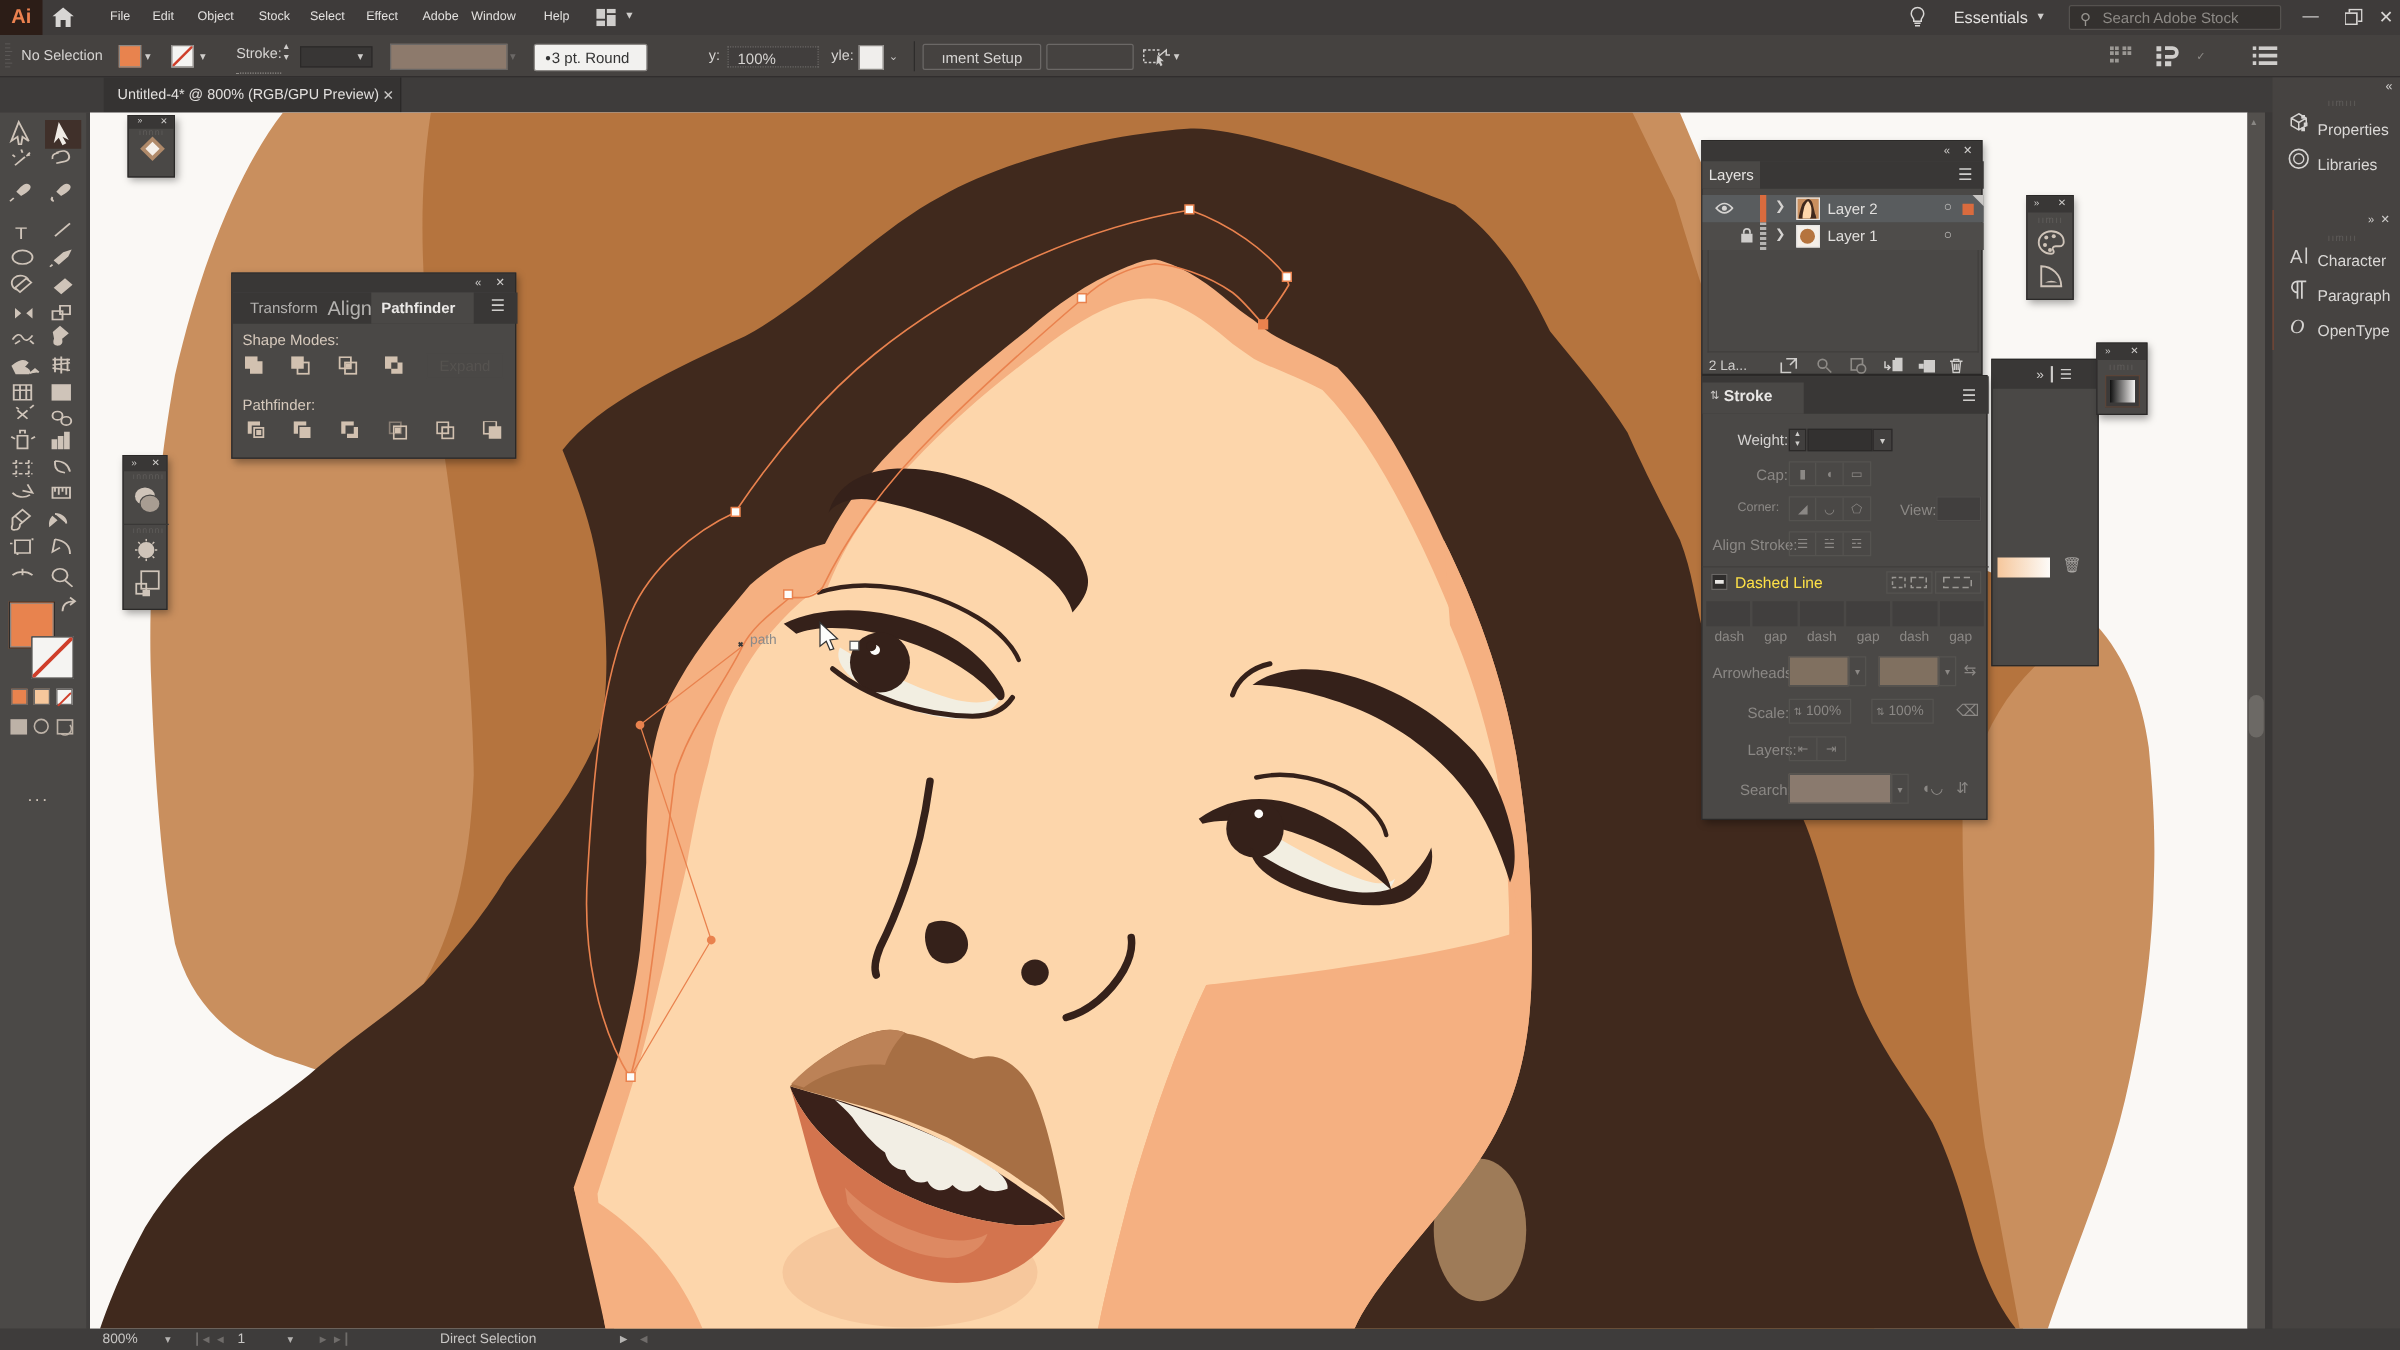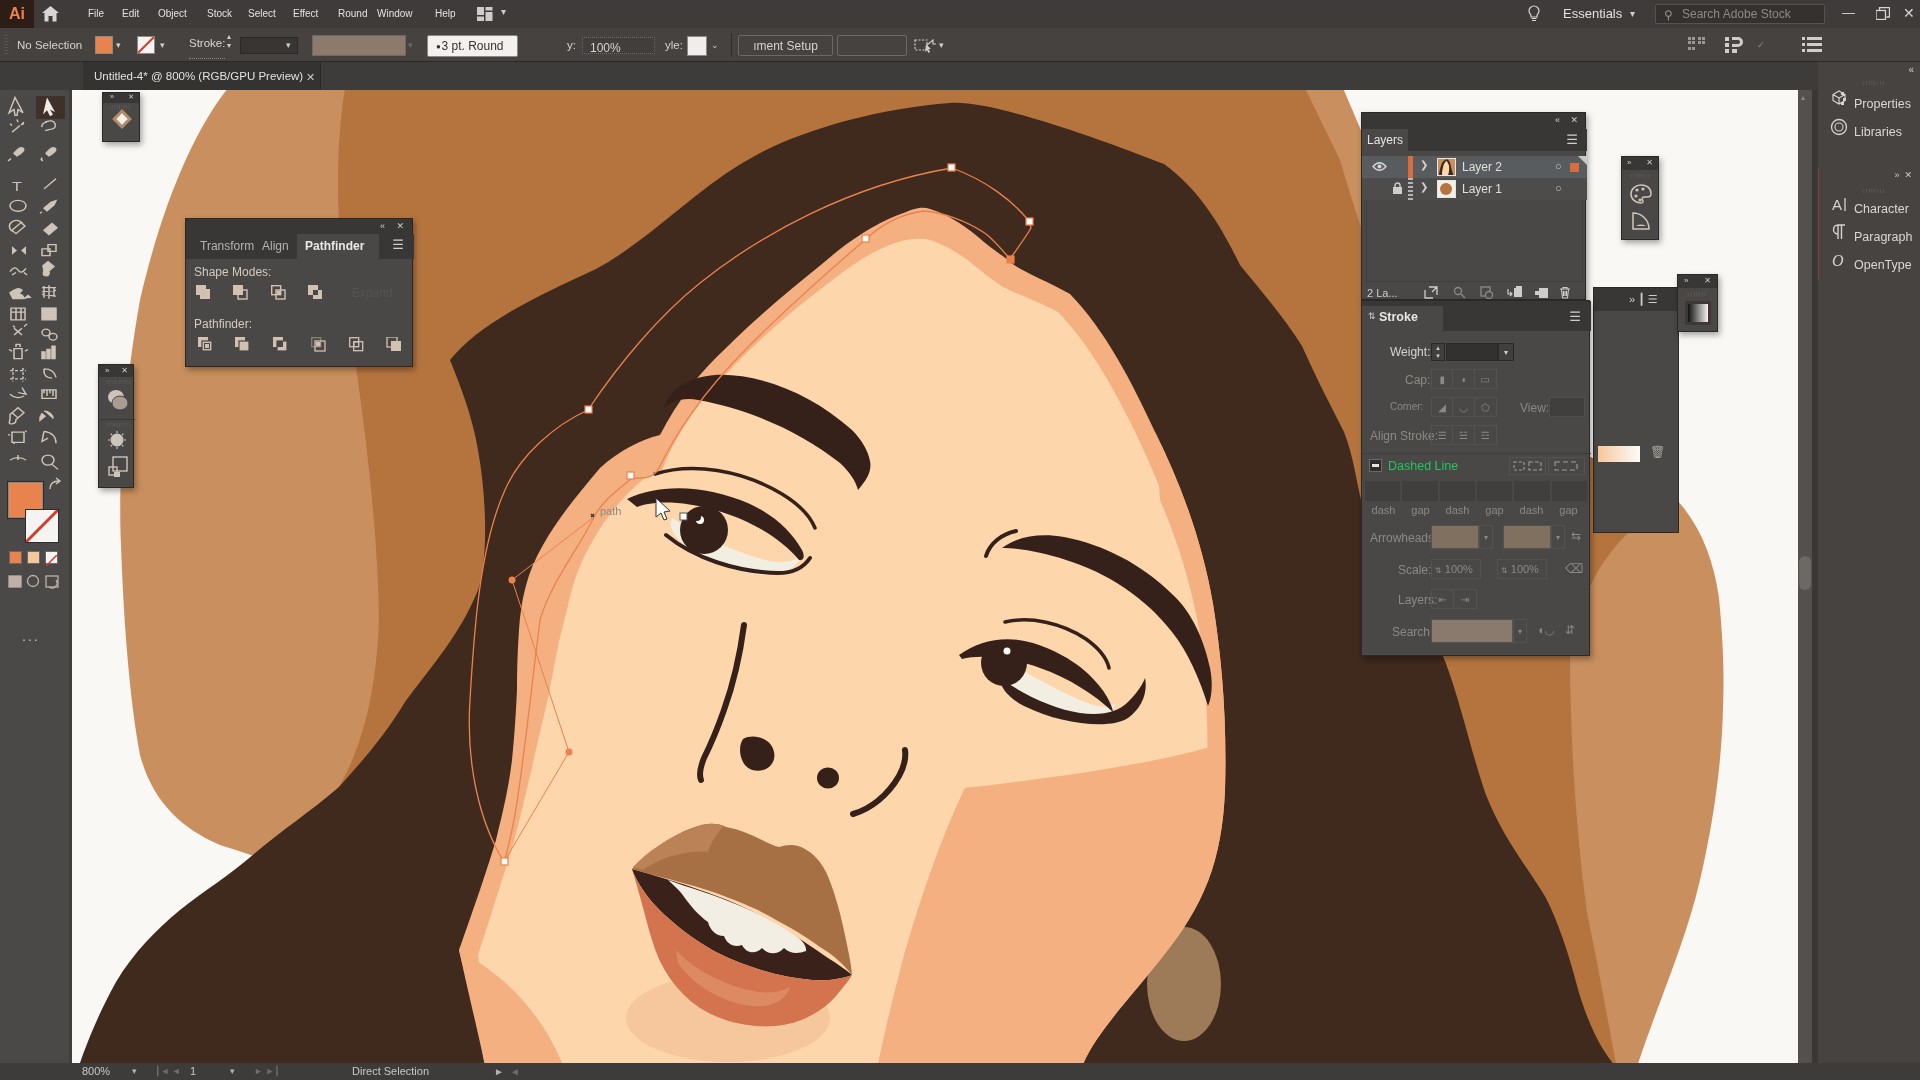--- a/index.html
+++ b/index.html
@@ -43,21 +43,21 @@
     <div id="ailogo">Ai</div>
     <svg class="abs" style="left:41px;top:5px" width="19" height="18" viewBox="0 0 19 18">
         <path d="M9.5,1 L1,8 H3.5 V16.5 H7.5 V11 H11.5 V16.5 H15.5 V8 H18 Z" fill="#d8d6d4"></path>
       </svg>
     <span class="menuitem" style="left:88px">File</span>
     <span class="menuitem" style="left:122px">Edit</span>
     <span class="menuitem" style="left:158px">Object</span>
     <span class="menuitem" style="left:207px">Stock</span>
     <span class="menuitem" style="left:248px">Select</span>
     <span class="menuitem" style="left:293px">Effect</span>
-    <span class="menuitem" style="left:338px">Round</span>
+    <span class="menuitem" style="left:338px">Adobe</span>
     <span class="menuitem" style="left:377px">Window</span>
     <span class="menuitem" style="left:435px">Help</span>
     <svg class="abs" style="left:477px;top:7px" width="16" height="14" viewBox="0 0 16 14">
         <rect x="0" y="0" width="7" height="8" fill="#cfcdcb"></rect>
         <rect x="8.5" y="0" width="7" height="3.5" fill="#cfcdcb"></rect>
         <rect x="8.5" y="5" width="7" height="9" fill="#cfcdcb"></rect>
         <rect x="0" y="9.5" width="7" height="4.5" fill="#cfcdcb"></rect>
       </svg>
     <span style="position:absolute;left:501px;top:6px;color:#cfcdcb;font-size:10px">▾</span>
     <svg class="abs" style="left:1527px;top:5px" width="14" height="18" viewBox="0 0 14 18">
@@ -294,21 +294,21 @@
   </div>
 
   <div class="panel" style="left:185px;top:218px;width:228px;height:149px">
     <div class="phead" style="height:15px">
         <span style="position:absolute;right:28px;top:2px;color:#cfcdcb;font-size:9px;letter-spacing:-1px">«</span>
         <span style="position:absolute;right:8px;top:2px;color:#cfcdcb;font-size:9px">✕</span>
       </div>
     <div style="position:absolute;left:0;top:15px;width:228px;height:25px;background:#393736"></div>
     <div style="position:absolute;left:111px;top:15px;width:82px;height:25px;background:#4a4846"></div>
     <span style="position:absolute;left:14px;top:20px;color:#b4b2b0;font-size:12px">Transform</span>
-    <span style="position:absolute;left:76px;top:20px;color:#b4b2b0;font-size:12px">Align</span>
+    <span style="position:absolute;left:76px;top:20px;color:#b4b2b0;font-size:16px">Align</span>
     <span style="position:absolute;left:119px;top:20px;color:#ebe9e7;font-size:12px;font-weight:bold">Pathfinder</span>
     <span style="position:absolute;right:8px;top:18px;color:#cfcdcb;font-size:13px">☰</span>
     <span style="position:absolute;left:8px;top:46px;color:#d6c9bc;font-size:12px">Shape Modes:</span>
     <svg style="position:absolute;left:10px;top:66px" width="200" height="16" viewBox="0 0 200 16">
       <g fill="#d2c1b0">
           <path d="M0,0 h10 v4 h4 v10 h-10 v-4 h-4 Z"></path>
         </g>
       <g transform="translate(37,0)">
           <rect x="0" y="0" width="10" height="10" fill="#d2c1b0"></rect>
           <rect x="5" y="5" width="9" height="9" fill="none" stroke="#d2c1b0" stroke-width="1.4"></rect>
@@ -489,21 +489,21 @@
     <span class="dim" style="position:absolute;left:8px;top:128px;font-size:12px">Align Stroke:</span>
     <div class="dim" style="position:absolute;left:69px;top:124px;width:66px;height:20px;border:1px solid #555350;display:flex">
         <span style="width:22px;border-right:1px solid #555350;text-align:center;font-size:10px;line-height:19px">☰</span>
         <span style="width:22px;border-right:1px solid #555350;text-align:center;font-size:10px;line-height:19px">☱</span>
         <span style="width:22px;text-align:center;font-size:10px;line-height:19px">☲</span>
       </div>
     <div style="position:absolute;left:0;top:152px;width:229px;height:1px;background:#403e3d"></div>
     <div style="position:absolute;left:7px;top:158px;width:13px;height:13px;background:#2f2d2c;border:1px solid #6b6866">
         <div style="position:absolute;left:2px;top:4px;width:7px;height:3px;background:#e8e6e4"></div>
       </div>
-    <span style="position:absolute;left:26px;top:158px;color:#22c55e;font-size:12.5px">Dashed Line</span>
+    <span style="position:absolute;left:26px;top:158px;color:#fde047;font-size:12.5px">Dashed Line</span>
     <div style="position:absolute;left:147px;top:156px;width:37px;height:18px;border:1px solid #555350"><svg width="35" height="16">
           <rect x="4" y="4" width="10" height="8" fill="none" stroke="#9b9894" stroke-width="1.2" stroke-dasharray="3,2"></rect>
           <rect x="19" y="4" width="12" height="8" fill="none" stroke="#9b9894" stroke-width="1.2" stroke-dasharray="4,2"></rect>
         </svg></div>
     <div style="position:absolute;left:186px;top:156px;width:37px;height:18px;border:1px solid #555350"><svg width="35" height="16">
           <rect x="6" y="4" width="22" height="8" fill="none" stroke="#9b9894" stroke-width="1.2" stroke-dasharray="5,3"></rect>
         </svg></div>
     <div style="position:absolute;left:3px;top:180px;width:222px;height:20px;display:flex;gap:2px">
         <div style="flex:1;background:#413f3e"></div>
         <div style="flex:1;background:#413f3e"></div>

